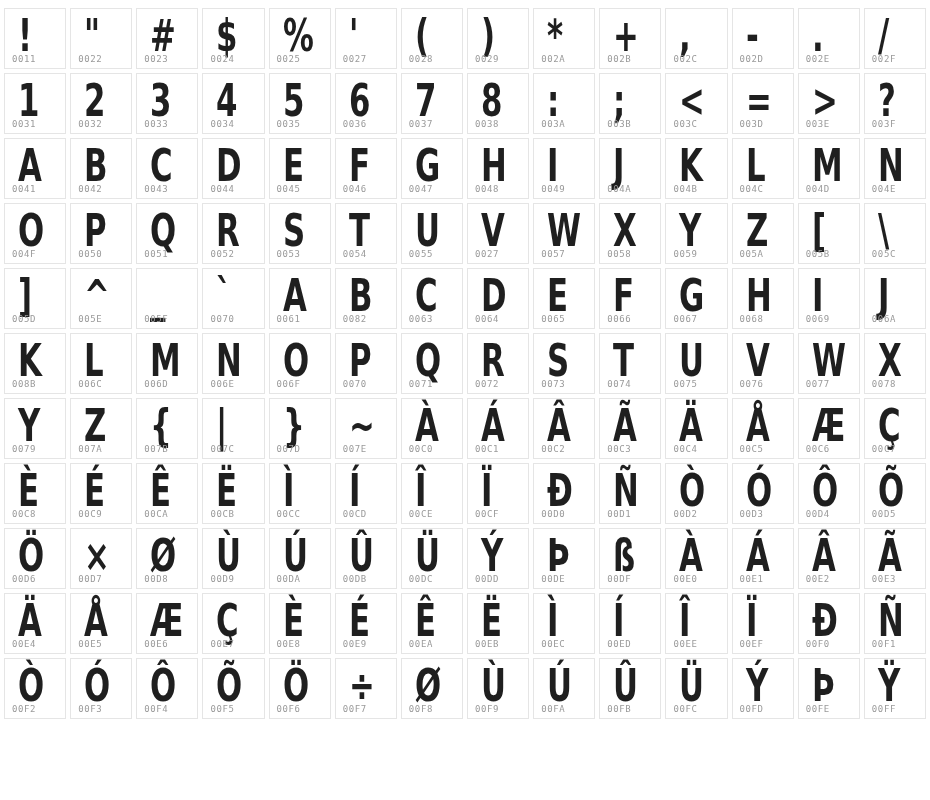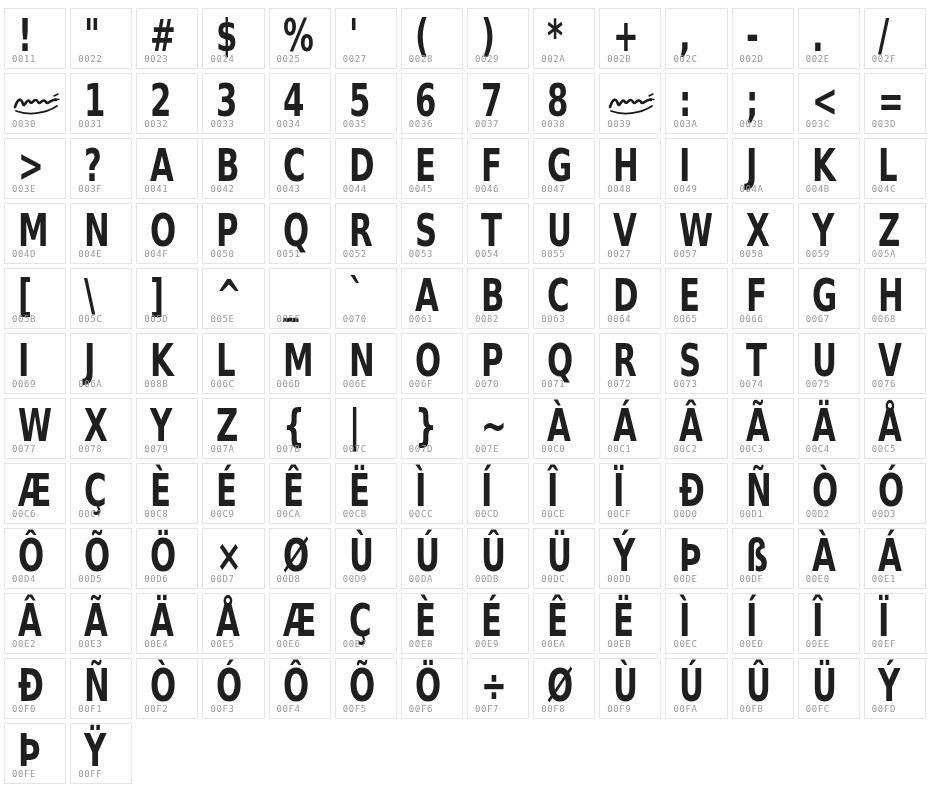--- a/index.html
+++ b/index.html
@@ -118,28 +118,20 @@
       </div>
       <div class="cell">
         <span class="glyph">.</span>
         <span class="code">002E</span>
       </div>
       <div class="cell">
         <span class="glyph">/</span>
         <span class="code">002F</span>
       </div>
       <div class="cell">
-        <span class="glyph logo"><svg width="50" height="26" viewBox="0 0 50 26" aria-hidden="true">
-            <path d="M3 16 C6 7, 9 7, 11 13 C12.5 17, 15 6, 18 11 C20 14.5, 23 5, 26 11 C28 15, 31 6, 34 11 C36 14.5, 40 7, 44 9" stroke="#1a1a1a" stroke-width="2.6" fill="none" stroke-linecap="round"></path>
-            <path d="M4 20 C16 24.5, 33 23, 45 15" stroke="#1a1a1a" stroke-width="1.8" fill="none" stroke-linecap="round"></path>
-            <path d="M42 5 l4 -2 M43 8 l4 0.5" stroke="#1a1a1a" stroke-width="1.4" fill="none" stroke-linecap="round"></path>
-          </svg></span>
-        <span class="code">0030</span>
-      </div>
-      <div class="cell">
         <span class="glyph">1</span>
         <span class="code">0031</span>
       </div>
       <div class="cell">
         <span class="glyph">2</span>
         <span class="code">0032</span>
       </div>
       <div class="cell">
         <span class="glyph">3</span>
         <span class="code">0033</span>
@@ -156,28 +148,20 @@
         <span class="glyph">6</span>
         <span class="code">0036</span>
       </div>
       <div class="cell">
         <span class="glyph">7</span>
         <span class="code">0037</span>
       </div>
       <div class="cell">
         <span class="glyph">8</span>
         <span class="code">0038</span>
-      </div>
-      <div class="cell">
-        <span class="glyph logo"><svg width="50" height="26" viewBox="0 0 50 26" aria-hidden="true">
-            <path d="M3 16 C6 7, 9 7, 11 13 C12.5 17, 15 6, 18 11 C20 14.5, 23 5, 26 11 C28 15, 31 6, 34 11 C36 14.5, 40 7, 44 9" stroke="#1a1a1a" stroke-width="2.6" fill="none" stroke-linecap="round"></path>
-            <path d="M4 20 C16 24.5, 33 23, 45 15" stroke="#1a1a1a" stroke-width="1.8" fill="none" stroke-linecap="round"></path>
-            <path d="M42 5 l4 -2 M43 8 l4 0.5" stroke="#1a1a1a" stroke-width="1.4" fill="none" stroke-linecap="round"></path>
-          </svg></span>
-        <span class="code">0039</span>
       </div>
       <div class="cell">
         <span class="glyph">:</span>
         <span class="code">003A</span>
       </div>
       <div class="cell">
         <span class="glyph">;</span>
         <span class="code">003B</span>
       </div>
       <div class="cell">

